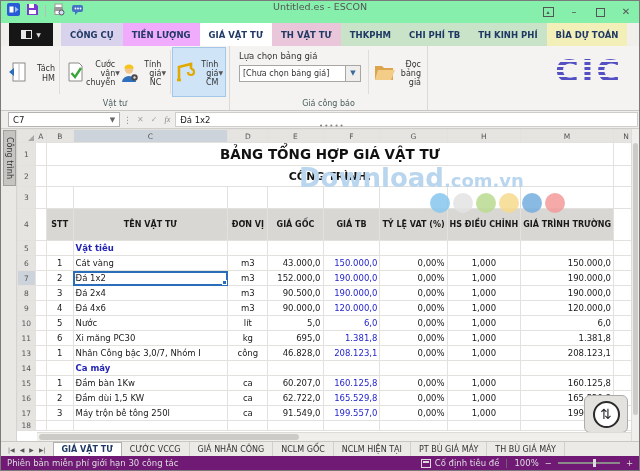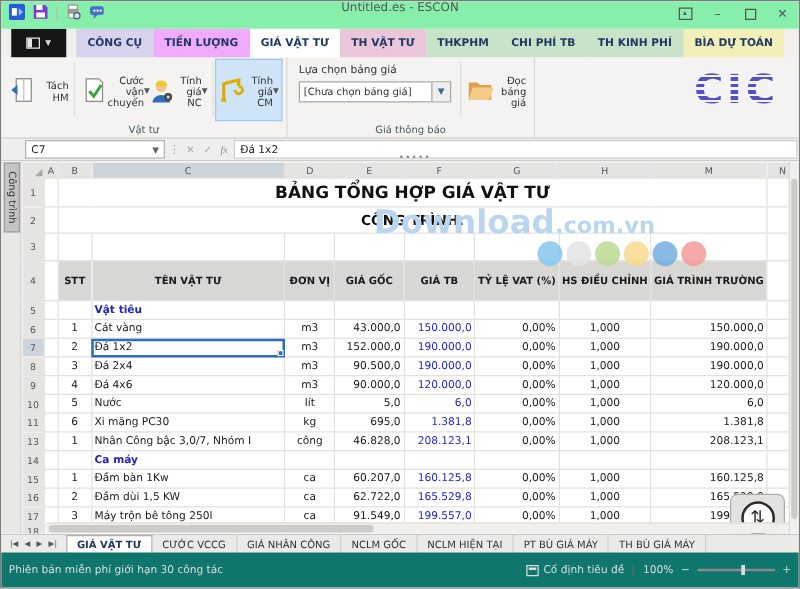--- a/index.html
+++ b/index.html
@@ -34,21 +34,21 @@
   .bdiv{width:1px;background:#ddd;margin:3px 1px}
   .combo-col{display:flex;flex-direction:column;padding:4px 6px 0;gap:4px}
   .combo-label{font-size:8.5px;color:#333}
   .combo{width:122px;height:17px;background:#fff;border:1px solid #a8a6a3;display:flex;align-items:center}
   .combo-text{flex:1;font-size:8px;color:#333;padding-left:3px;white-space:nowrap;overflow:hidden}
   .combo-btn{width:15px;height:100%;border-left:1px solid #a8a6a3;background:#f0eeec;text-align:center;font-size:7px;color:#3a6a9a;line-height:15px}
   .ciclogo{position:absolute;right:16px;top:6px;font-size:32px;font-weight:800;letter-spacing:3px;color:#5450c4;
     background-image:repeating-linear-gradient(to bottom,#5450c4 0 3px,#f5f3f1 3px 5px);
     -webkit-background-clip:text;background-clip:text;-webkit-text-fill-color:transparent}
   
-  .fbar{height:18px;background:#f0eeec;display:flex;align-items:center;gap:3px;padding-left:19px;position:relative;border-bottom:1px solid #cfcdca;flex:0 0 auto}
+  .fbar{height:18px;background:#f0eeec;display:flex;align-items:center;gap:3px;padding-left:7px;position:relative;border-bottom:1px solid #cfcdca;flex:0 0 auto}
   .namebox{width:112px;height:15px;background:#fff;border:1px solid #b5b3b0;display:flex;align-items:center}
   .namebox .nb-text{flex:1;font-size:8.5px;padding-left:4px;color:#222}
   .namebox .dd{width:13px;text-align:center;font-size:7px;color:#666}
   .fdots{color:#999;font-size:9px}
   .fbtn{color:#a8a6a3;font-size:8px;padding:0 2px}
   .fx{font-family:"Liberation Serif",serif;font-style:italic;color:#888}
   .ffield{flex:1;height:15px;background:#fff;border:1px solid #cfcdca;font-size:8.5px;display:flex;align-items:center;padding-left:4px;margin-right:1px;color:#222}
   .grip{position:absolute;bottom:-2px;left:318px;font-size:7px;color:#888;letter-spacing:1px}
   
   .work{flex:1 1 auto;display:flex;position:relative;background:#fff;overflow:hidden}
@@ -82,21 +82,21 @@
   .vsb{position:absolute;right:0;top:0;bottom:0;width:8px;background:#f1efec;border-left:1px solid #dedcd9}
   .vsb-thumb{position:absolute;left:1px;right:1px;top:14px;height:272px;background:#cdcbc8;border-radius:3px}
   .hsb{position:absolute;left:20px;right:8px;bottom:0;height:9px;background:#f1efec;border-top:1px solid #dedcd9}
   .hsb-thumb{position:absolute;left:2px;top:1px;width:260px;height:6px;background:#cdcbc8;border-radius:3px}
   
   .sheettabs{height:15px;background:#eceae7;border-top:1px solid #c9c7c4;display:flex;align-items:stretch;font-size:8px;flex:0 0 auto}
   .stnav{display:flex;align-items:center;gap:5px;padding:0 7px;color:#555;font-size:6px}
   .stab{display:flex;align-items:center;padding:0 8px;color:#333;border-right:1px solid #d2d0cd;white-space:nowrap}
   .stab.active{background:#fff;border:1px solid #b2b0ad;border-bottom:none;font-weight:700;color:#1f3864}
   
-  .statusbar{height:28px;background:#0f766e;color:#ddd;display:flex;align-items:center;font-size:8.5px;padding:0 6px;flex:0 0 auto}
+  .statusbar{height:14px;background:#701a75;color:#ddd;display:flex;align-items:center;font-size:8.5px;padding:0 6px;flex:0 0 auto}
   .sb-left{flex:1;white-space:nowrap;overflow:hidden}
   .freeze-ico{width:10px;height:9px;border:1px solid #ddd;margin-right:4px;position:relative}
   .freeze-ico:before{content:"";position:absolute;left:1px;right:1px;top:1px;height:2px;background:#ddd}
   .sb-div{width:1px;height:9px;background:#666;margin:0 7px}
   .sb-zoom{display:flex;align-items:center;gap:6px}
   .sb-track{width:62px;height:2px;background:#8a8a8a;position:relative}
   .sb-thumb{position:absolute;left:56%;top:-3px;width:3px;height:8px;background:#ddd}
 </style>
 </head>
 <body>
@@ -214,21 +214,21 @@
         <div id="g2-body" style="display:flex">
             <div class="rbtn">
               <span><svg width="22" height="22" viewBox="0 0 22 22">
                   <path d="M2 5h7l2 2h9v12H2z" fill="#dca44c"></path>
                   <path d="M5 9h17l-4 10H2z" fill="#f3cd87"></path>
                 </svg></span>
               <span>Đọc bảng giá</span>
             </div>
           </div>
       </div>
-      <div class="rgroup-label">Giá thông báo</div>
+      <div class="rgroup-label">Giá công báo</div>
     </div>
     <div class="ciclogo">CIC</div>
   </div>
 
   <div class="fbar">
     <div class="namebox">
       <span class="nb-text">C7</span>
       <span class="dd">▼</span>
     </div>
     <span class="fdots">⋮</span>

